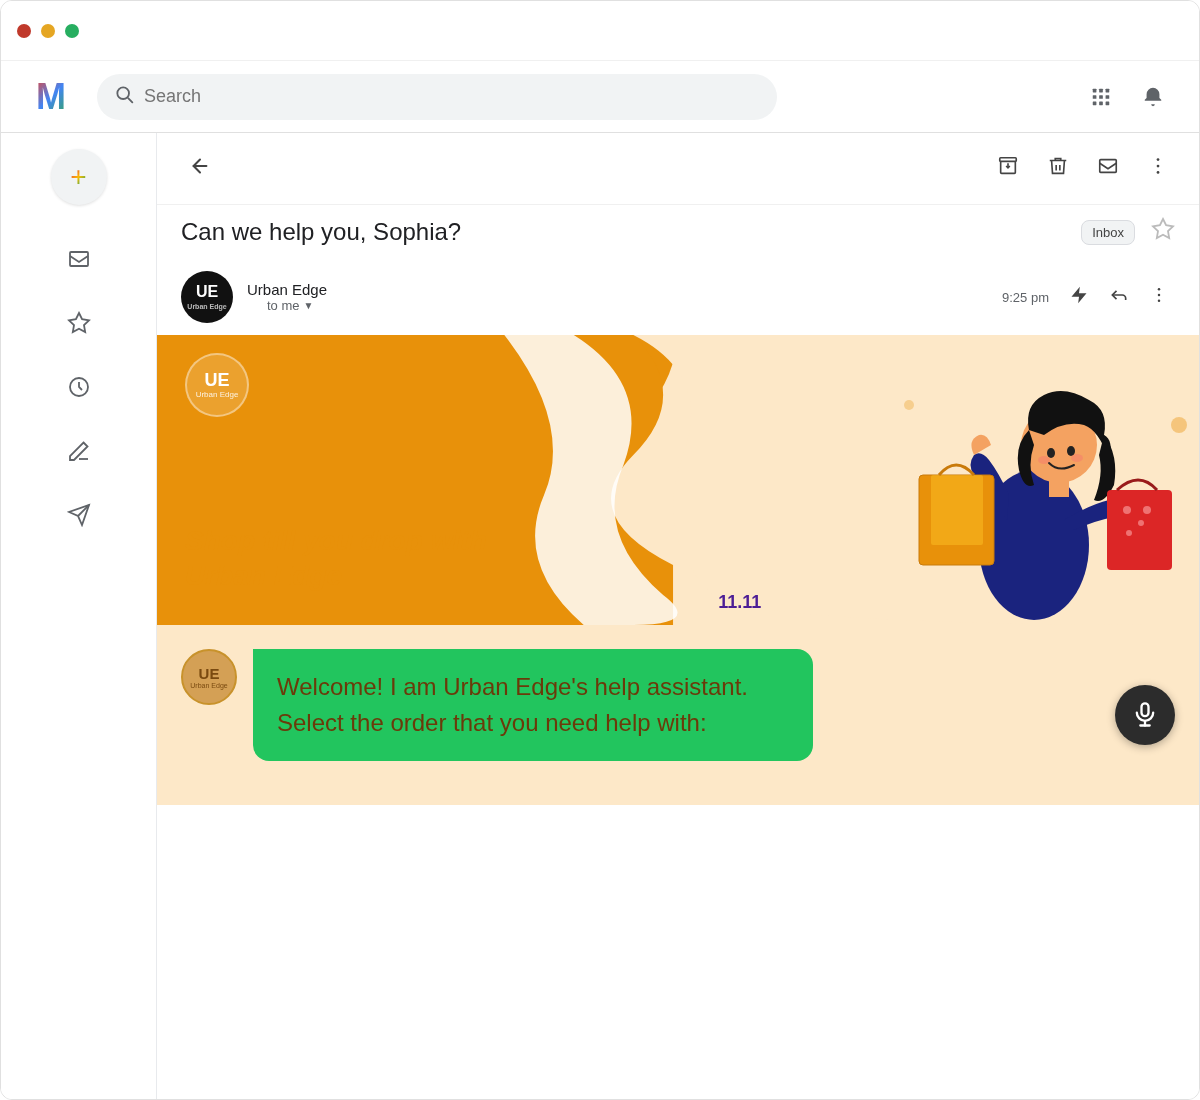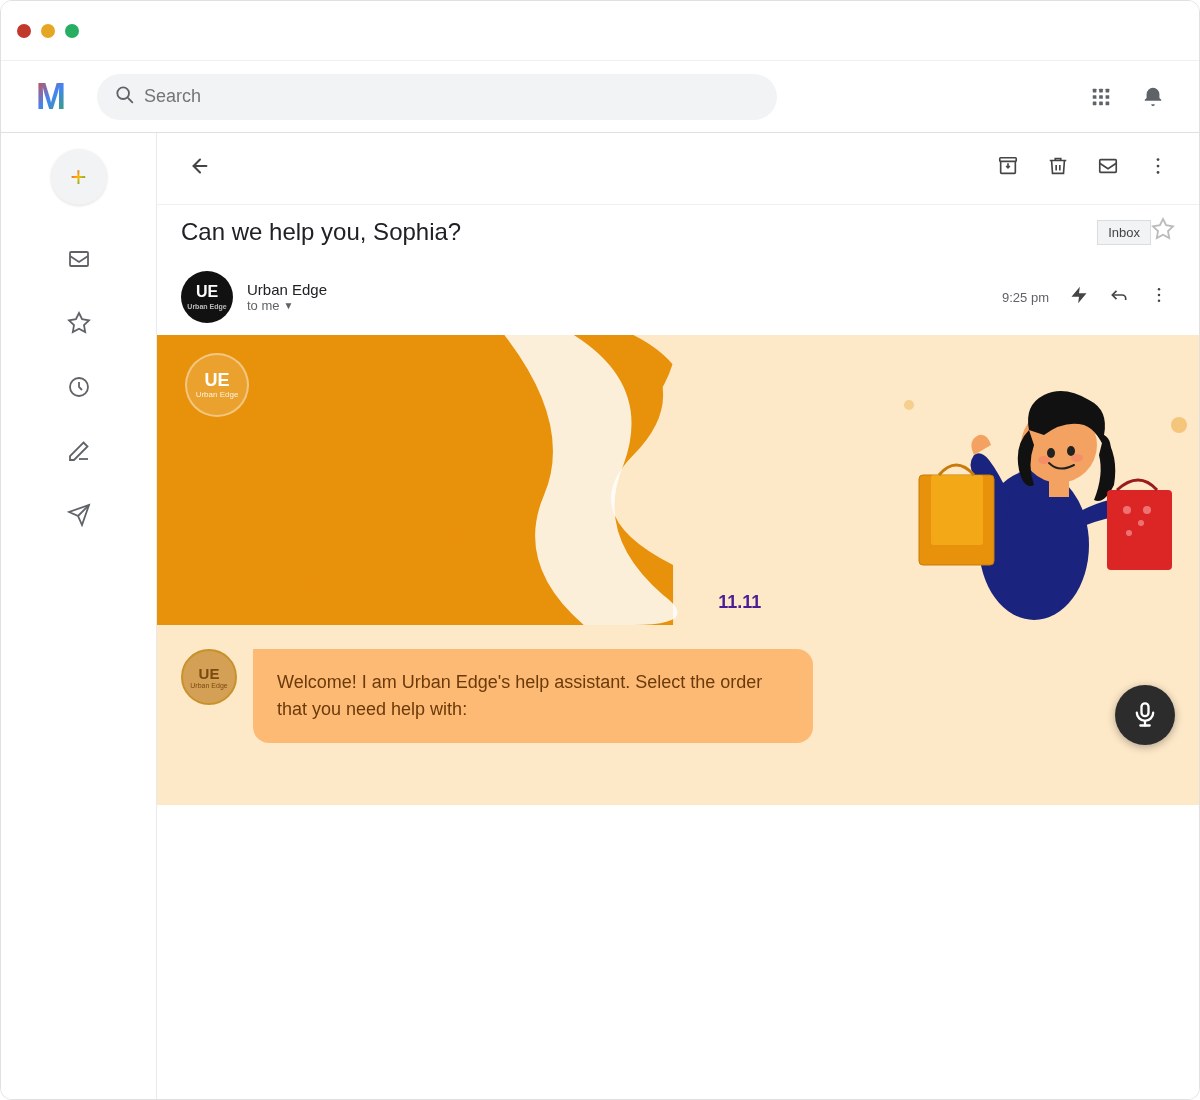--- a/index.html
+++ b/index.html
@@ -169,31 +169,32 @@
       font-size: 20px; color: #444;
       padding: 6px;
       border-radius: 4px;
     }
 
     
     .email-subject-row {
       display: flex;
       align-items: center;
       padding: 12px 24px;
+      gap: 16px;
     }
     .email-subject {
       font-size: 24px;
       font-weight: 400;
       color: #202124;
       flex: 1;
     }
     .inbox-badge {
       background: #f1f3f4;
       border: 1px solid #dadce0;
-      border-radius: 0;
+      border-radius: 8px;
       padding: 4px 10px;
       font-size: 13px;
       color: #444;
       font-weight: 500;
     }
     .star-btn {
       background: none; border: none; cursor: pointer;
       font-size: 22px; color: #bbb;
     }
 
@@ -230,20 +231,21 @@
       font-size: 15px;
       font-weight: 500;
       color: #202124;
     }
     .sender-to {
       font-size: 13px;
       color: #5f6368;
       display: flex;
       align-items: center;
       gap: 4px;
+      margin-left: 20px;
     }
     .chevron-down {
       font-size: 10px;
       color: #5f6368;
     }
     .email-time {
       font-size: 13px;
       color: #5f6368;
       margin-right: auto;
     }
@@ -345,25 +347,25 @@
       font-size: 15px;
       font-weight: 800;
       line-height: 1;
     }
     .chat-avatar-sub {
       color: #7a4a10;
       font-size: 7px;
       margin-top: 1px;
     }
     .chat-bubble {
-      background: #fdba74;
+      background: #22c55e;
       border-radius: 0 16px 16px 16px;
       padding: 20px 24px;
       max-width: 560px;
-      font-size: 18px;
+      font-size: 24px;
       color: #6b3a0a;
       line-height: 1.5;
     }
     .chat-mic-btn {
       width: 60px; height: 60px;
       border-radius: 50%;
       background: #2c2c2c;
       border: none; cursor: pointer;
       display: flex; align-items: center; justify-content: center;
       margin-left: auto;

